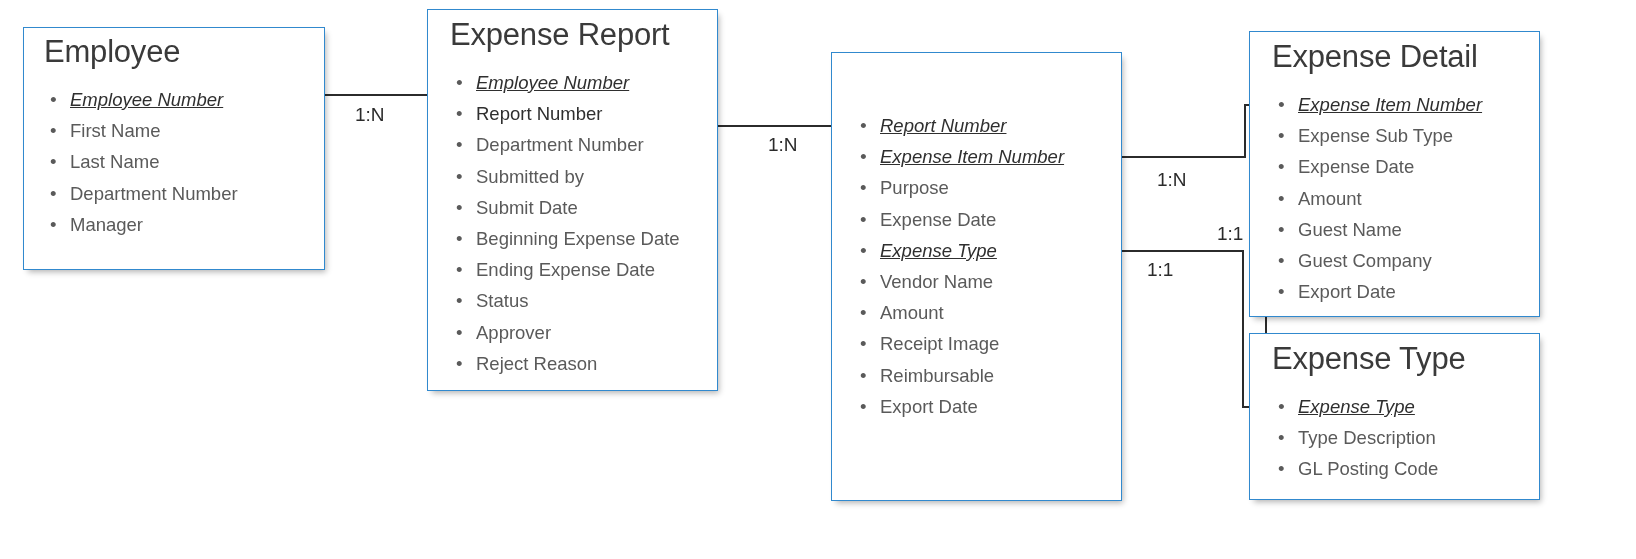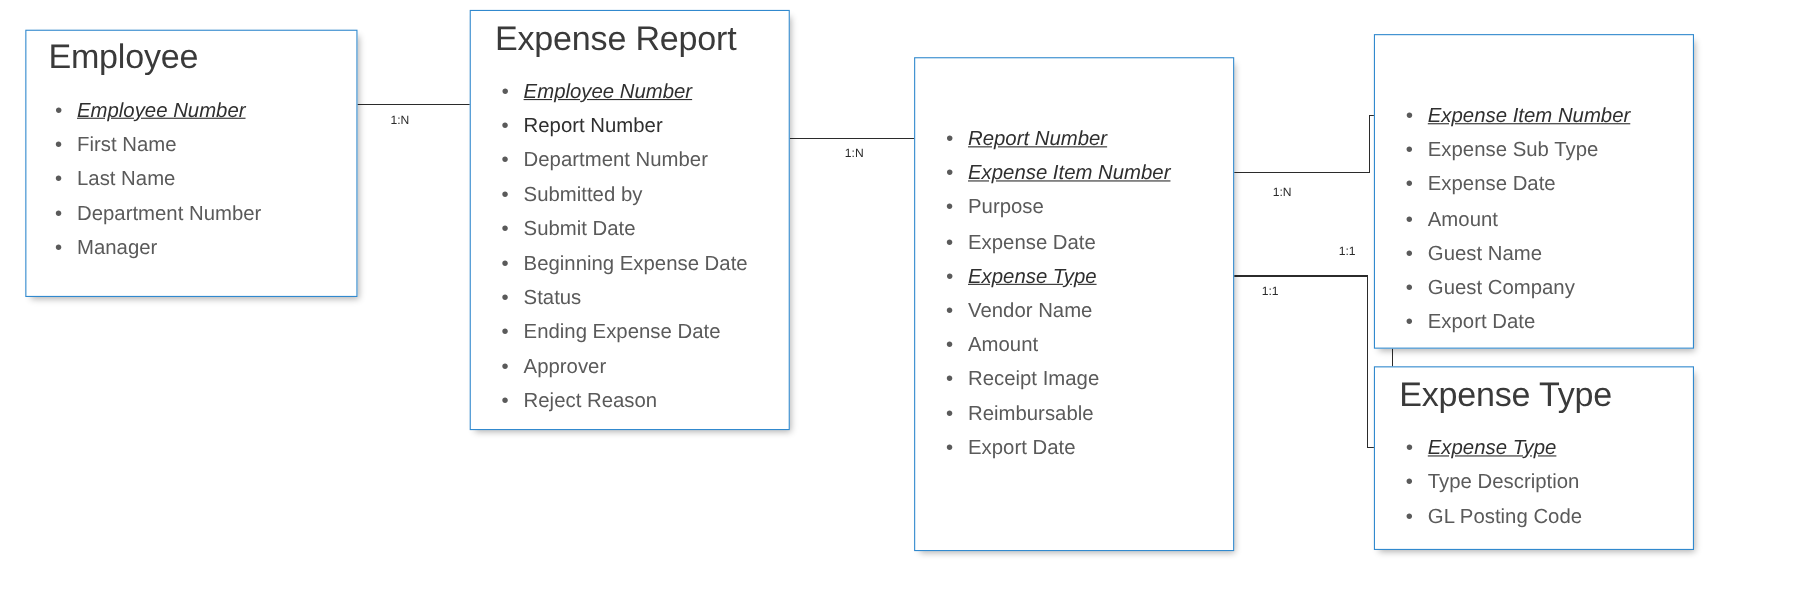--- a/index.html
+++ b/index.html
@@ -98,21 +98,21 @@
   #box-expense-detail .entity-title { position:absolute; left: 22px; top: 9px; }
   #box-expense-detail .attr-list    { position:absolute; left: 26px; top: 57px; }
 
   #box-expense-type  { left: 1249px; top: 333px; width: 291px; height: 167px; }
   #box-expense-type .entity-title   { position:absolute; left: 22px; top: 9px; }
   #box-expense-type .attr-list      { position:absolute; left: 26px; top: 57px; }
 
   
   .cardinality {
     position: absolute;
-    font-size: 11px;
+    font-size: 19px;
     color: #2B2B2B;
     line-height: 1;
     white-space: nowrap;
   }
   #card-emp-rep   { left: 355px;  top: 105px; }
   #card-rep-item  { left: 768px;  top: 135px; }
   #card-item-det  { left: 1157px; top: 170px; }
   #card-det-type  { left: 1217px; top: 224px; }
   #card-item-type { left: 1147px; top: 260px; }
 </style>
@@ -155,22 +155,22 @@
 
   <div class="entity" id="box-expense-report">
     <div class="entity-title">Expense Report</div>
     <ul class="attr-list">
         <li class="attr key">Employee Number</li>
         <li class="attr pk">Report Number</li>
         <li class="attr">Department Number</li>
         <li class="attr">Submitted by</li>
         <li class="attr">Submit Date</li>
         <li class="attr">Beginning Expense Date</li>
+        <li class="attr">Ending Expense Date</li>
         <li class="attr">Status</li>
-        <li class="attr">Ending Expense Date</li>
         <li class="attr">Approver</li>
         <li class="attr">Reject Reason</li>
       </ul>
   </div>
 
   <div class="entity" id="box-expense-item">
     <ul class="attr-list">
         <li class="attr key">Report Number</li>
         <li class="attr key">Expense Item Number</li>
         <li class="attr">Purpose</li>
@@ -178,20 +178,21 @@
         <li class="attr key">Expense Type</li>
         <li class="attr">Vendor Name</li>
         <li class="attr">Amount</li>
         <li class="attr">Receipt Image</li>
         <li class="attr">Reimbursable</li>
         <li class="attr">Export Date</li>
       </ul>
   </div>
 
   <div class="entity" id="box-expense-detail">
+    <div class="entity-title">Expense Detail</div>
     <ul class="attr-list">
         <li class="attr key">Expense Item Number</li>
         <li class="attr">Expense Sub Type</li>
         <li class="attr">Expense Date</li>
         <li class="attr">Amount</li>
         <li class="attr">Guest Name</li>
         <li class="attr">Guest Company</li>
         <li class="attr">Export Date</li>
       </ul>
   </div>

